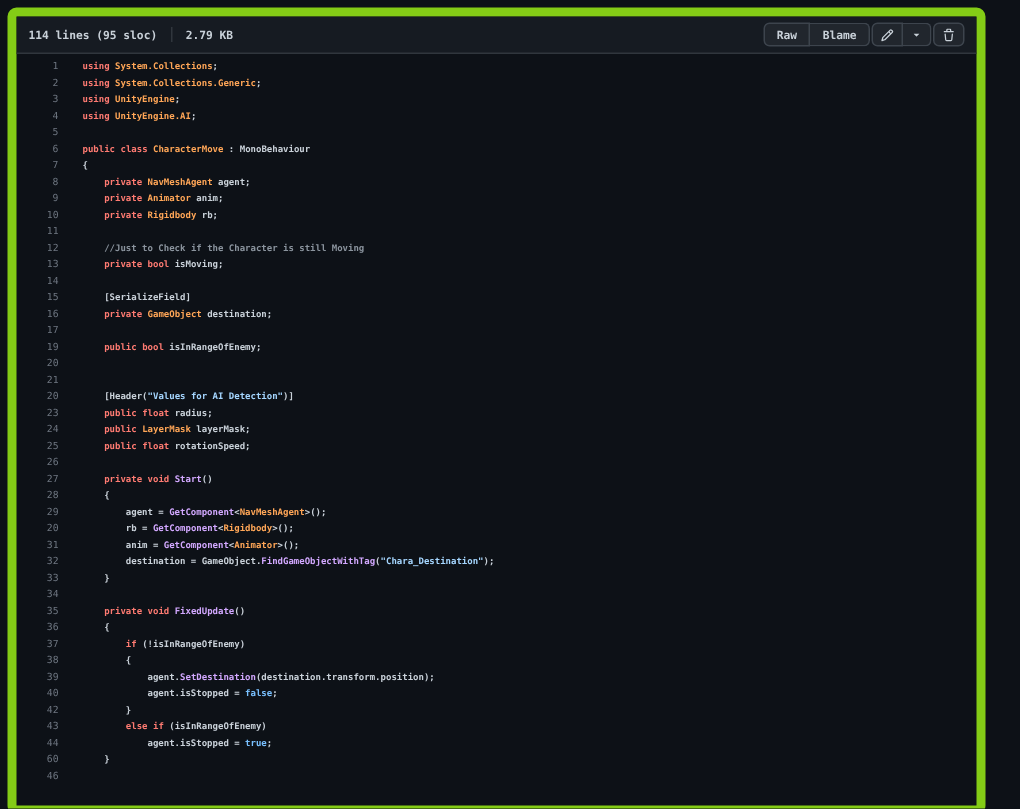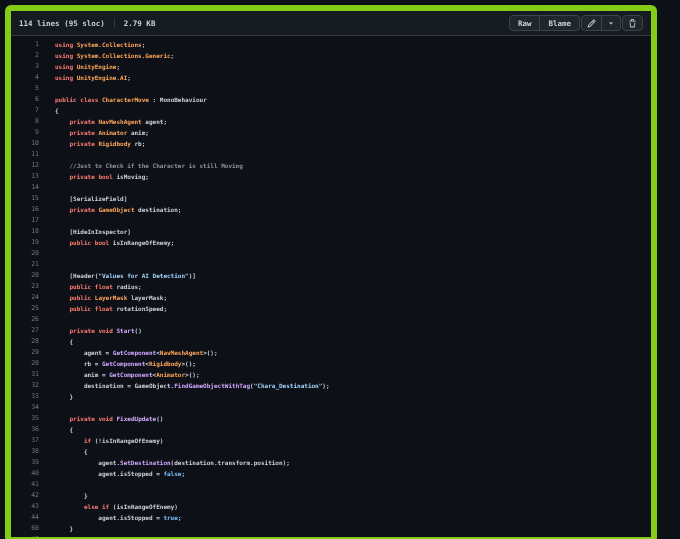--- a/index.html
+++ b/index.html
@@ -142,21 +142,20 @@
           <div class="code-row"><span class="line-num">8</span><span class="line-code"><span class="tok-p">    </span><span class="tok-k">private</span><span class="tok-p"> </span><span class="tok-t">NavMeshAgent</span><span class="tok-p"> agent;</span></span></div>
           <div class="code-row"><span class="line-num">9</span><span class="line-code"><span class="tok-p">    </span><span class="tok-k">private</span><span class="tok-p"> </span><span class="tok-t">Animator</span><span class="tok-p"> anim;</span></span></div>
           <div class="code-row"><span class="line-num">10</span><span class="line-code"><span class="tok-p">    </span><span class="tok-k">private</span><span class="tok-p"> </span><span class="tok-t">Rigidbody</span><span class="tok-p"> rb;</span></span></div>
           <div class="code-row"><span class="line-num">11</span><span class="line-code"></span></div>
           <div class="code-row"><span class="line-num">12</span><span class="line-code"><span class="tok-p">    </span><span class="tok-c">//Just to Check if the Character is still Moving</span></span></div>
           <div class="code-row"><span class="line-num">13</span><span class="line-code"><span class="tok-p">    </span><span class="tok-k">private</span><span class="tok-p"> </span><span class="tok-k">bool</span><span class="tok-p"> isMoving;</span></span></div>
           <div class="code-row"><span class="line-num">14</span><span class="line-code"></span></div>
           <div class="code-row"><span class="line-num">15</span><span class="line-code"><span class="tok-p">    [SerializeField]</span></span></div>
           <div class="code-row"><span class="line-num">16</span><span class="line-code"><span class="tok-p">    </span><span class="tok-k">private</span><span class="tok-p"> </span><span class="tok-t">GameObject</span><span class="tok-p"> destination;</span></span></div>
           <div class="code-row"><span class="line-num">17</span><span class="line-code"></span></div>
-          <div class="code-row"><span class="line-num">18</span><span class="line-code"><span class="tok-p">    [HideInInspector]</span></span></div>
           <div class="code-row"><span class="line-num">19</span><span class="line-code"><span class="tok-p">    </span><span class="tok-k">public</span><span class="tok-p"> </span><span class="tok-k">bool</span><span class="tok-p"> isInRangeOfEnemy;</span></span></div>
           <div class="code-row"><span class="line-num">20</span><span class="line-code"></span></div>
           <div class="code-row"><span class="line-num">21</span><span class="line-code"></span></div>
           <div class="code-row"><span class="line-num">20</span><span class="line-code"><span class="tok-p">    [Header(</span><span class="tok-s">"Values for AI Detection"</span><span class="tok-p">)]</span></span></div>
           <div class="code-row"><span class="line-num">23</span><span class="line-code"><span class="tok-p">    </span><span class="tok-k">public</span><span class="tok-p"> </span><span class="tok-k">float</span><span class="tok-p"> radius;</span></span></div>
           <div class="code-row"><span class="line-num">24</span><span class="line-code"><span class="tok-p">    </span><span class="tok-k">public</span><span class="tok-p"> </span><span class="tok-t">LayerMask</span><span class="tok-p"> layerMask;</span></span></div>
           <div class="code-row"><span class="line-num">25</span><span class="line-code"><span class="tok-p">    </span><span class="tok-k">public</span><span class="tok-p"> </span><span class="tok-k">float</span><span class="tok-p"> rotationSpeed;</span></span></div>
           <div class="code-row"><span class="line-num">26</span><span class="line-code"></span></div>
           <div class="code-row"><span class="line-num">27</span><span class="line-code"><span class="tok-p">    </span><span class="tok-k">private</span><span class="tok-p"> </span><span class="tok-k">void</span><span class="tok-p"> </span><span class="tok-f">Start</span><span class="tok-p">()</span></span></div>
           <div class="code-row"><span class="line-num">28</span><span class="line-code"><span class="tok-p">    {</span></span></div>
@@ -165,21 +164,20 @@
           <div class="code-row"><span class="line-num">31</span><span class="line-code"><span class="tok-p">        anim = </span><span class="tok-f">GetComponent</span><span class="tok-p">&lt;</span><span class="tok-t">Animator</span><span class="tok-p">&gt;();</span></span></div>
           <div class="code-row"><span class="line-num">32</span><span class="line-code"><span class="tok-p">        destination = GameObject.</span><span class="tok-f">FindGameObjectWithTag</span><span class="tok-p">(</span><span class="tok-s">"Chara_Destination"</span><span class="tok-p">);</span></span></div>
           <div class="code-row"><span class="line-num">33</span><span class="line-code"><span class="tok-p">    }</span></span></div>
           <div class="code-row"><span class="line-num">34</span><span class="line-code"></span></div>
           <div class="code-row"><span class="line-num">35</span><span class="line-code"><span class="tok-p">    </span><span class="tok-k">private</span><span class="tok-p"> </span><span class="tok-k">void</span><span class="tok-p"> </span><span class="tok-f">FixedUpdate</span><span class="tok-p">()</span></span></div>
           <div class="code-row"><span class="line-num">36</span><span class="line-code"><span class="tok-p">    {</span></span></div>
           <div class="code-row"><span class="line-num">37</span><span class="line-code"><span class="tok-p">        </span><span class="tok-k">if</span><span class="tok-p"> (!isInRangeOfEnemy)</span></span></div>
           <div class="code-row"><span class="line-num">38</span><span class="line-code"><span class="tok-p">        {</span></span></div>
           <div class="code-row"><span class="line-num">39</span><span class="line-code"><span class="tok-p">            agent.</span><span class="tok-f">SetDestination</span><span class="tok-p">(destination.transform.position);</span></span></div>
           <div class="code-row"><span class="line-num">40</span><span class="line-code"><span class="tok-p">            agent.isStopped = </span><span class="tok-b">false</span><span class="tok-p">;</span></span></div>
-          <div class="code-row"><span class="line-num">41</span><span class="line-code"></span></div>
           <div class="code-row"><span class="line-num">42</span><span class="line-code"><span class="tok-p">        }</span></span></div>
           <div class="code-row"><span class="line-num">43</span><span class="line-code"><span class="tok-p">        </span><span class="tok-k">else</span><span class="tok-p"> </span><span class="tok-k">if</span><span class="tok-p"> (isInRangeOfEnemy)</span></span></div>
           <div class="code-row"><span class="line-num">44</span><span class="line-code"><span class="tok-p">            agent.isStopped = </span><span class="tok-b">true</span><span class="tok-p">;</span></span></div>
           <div class="code-row"><span class="line-num">60</span><span class="line-code"><span class="tok-p">    }</span></span></div>
           <div class="code-row"><span class="line-num">46</span><span class="line-code"></span></div>
         </div>
     </div>
 
   </div>
 </div>

